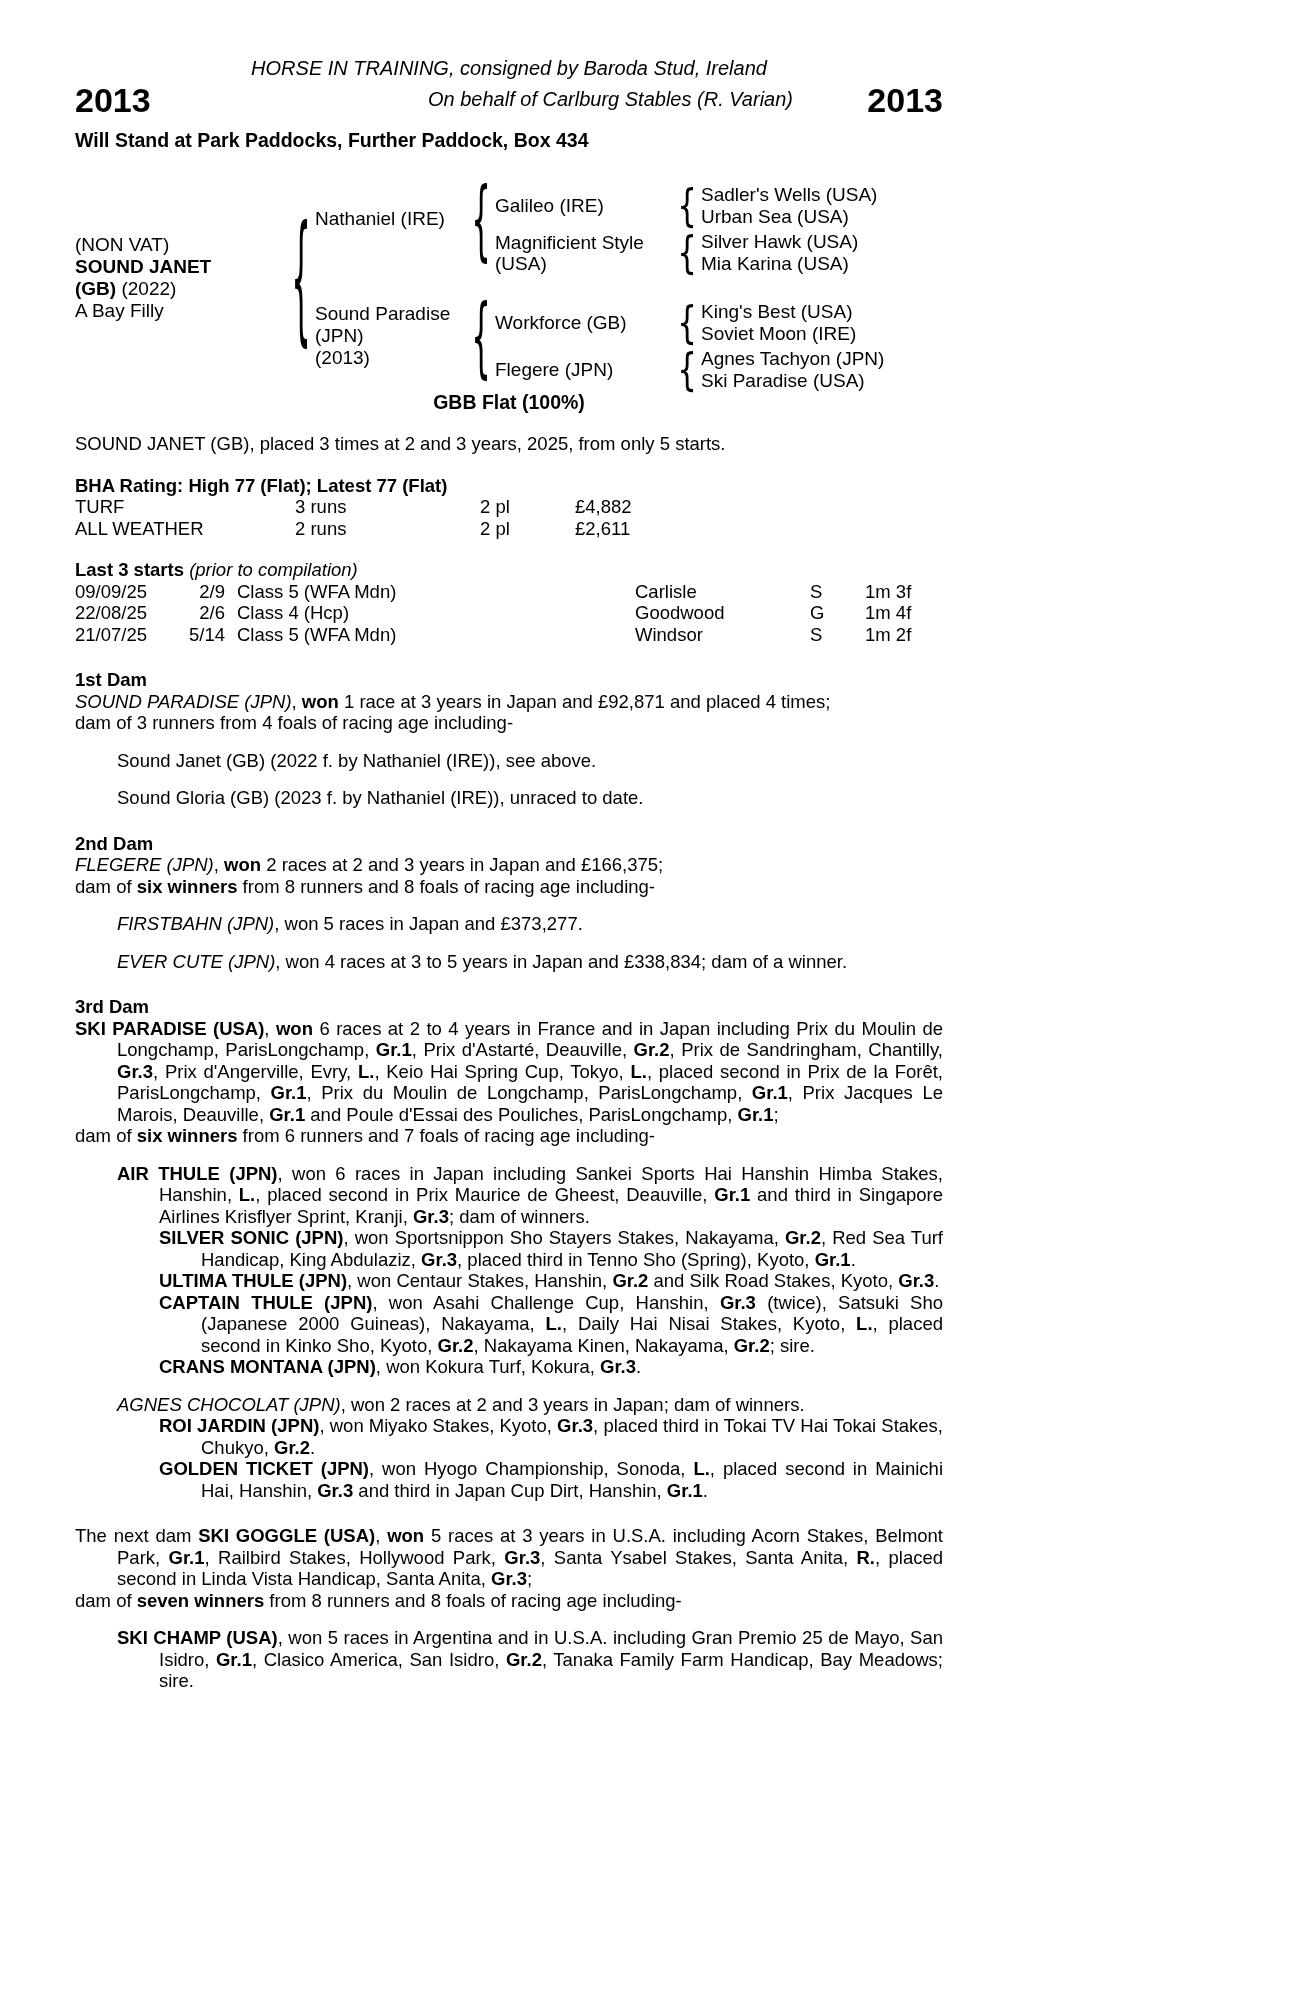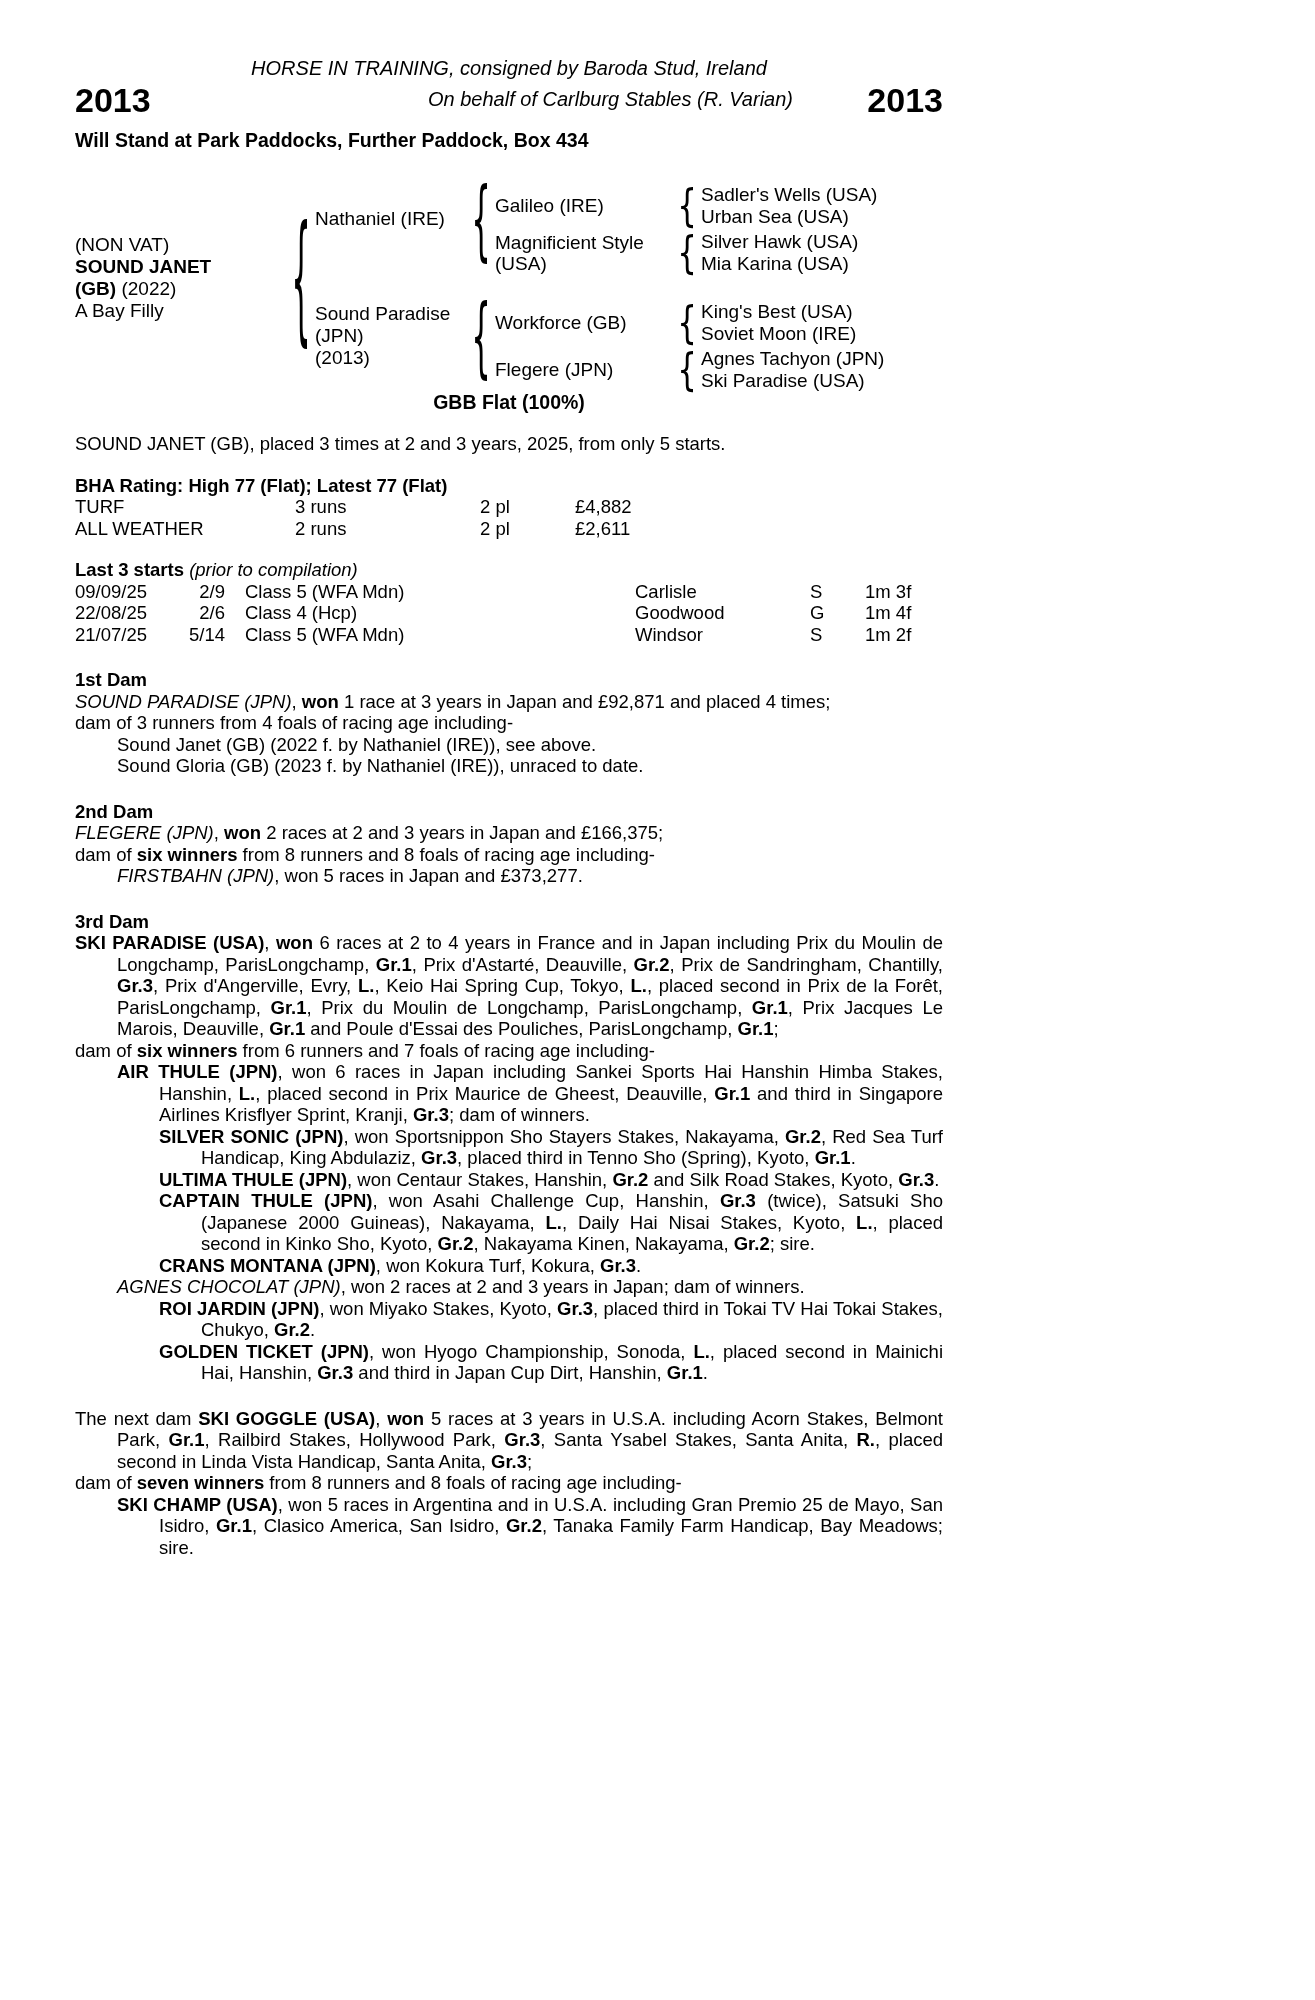--- a/index.html
+++ b/index.html
@@ -37,27 +37,27 @@
   .ped-g3col { flex:1; display:flex; flex-direction:column; gap:2px; }
   .ped-g3 { font-size:19px; line-height:20px; }
 
   .gbb { text-align:center; font-weight:bold; font-size:19.5px; }
 
   .block { margin-top:20px; }
   .bha-h { font-weight:bold; }
   .bha-row { display:grid; grid-template-columns:220px 185px 95px auto; }
   .starts-row { display:grid; grid-template-columns:110px 40px 410px 175px 55px auto; }
   .starts-row .pos { text-align:right; }
-  .starts-row .cls { padding-left:20px; }
+  .starts-row .cls { padding-left:12px; }
 
   .section { margin-top:24px; }
   .dam-h { font-weight:bold; }
   .para { text-align:justify; }
   .lvl0 { padding-left:42px; text-indent:-42px; }
-  .lvl1 { margin-left:42px; padding-left:42px; text-indent:-42px; }
+  .lvl1 { margin-left:42px; padding-left:42px; text-indent:-42px;margin-top:16px; }
   .lvl2 { margin-left:84px; padding-left:42px; text-indent:-42px; }
 </style>
 </head>
 <body>
 
 <div class="page">
   <div class="content">
 
     <div class="h-consign">HORSE IN TRAINING, consigned by Baroda Stud, Ireland</div>
     <div class="h-row">
@@ -194,20 +194,21 @@
       <p class="para lvl0"><span>dam of 3 runners from 4 foals of racing age including-</span></p>
       <p class="para lvl1"><span>Sound Janet (GB) (2022 f. by Nathaniel (IRE)), see above.</span></p>
       <p class="para lvl1"><span>Sound Gloria (GB) (2023 f. by Nathaniel (IRE)), unraced to date.</span></p>
     </div>
 
     <div class="section">
       <div class="dam-h">2nd Dam</div>
       <p class="para lvl0"><span class="s-i">FLEGERE (JPN)</span><span>, </span><span class="s-b">won</span><span> 2 races at 2 and 3 years in Japan and £166,375;</span></p>
       <p class="para lvl0"><span>dam of </span><span class="s-b">six winners</span><span> from 8 runners and 8 foals of racing age including-</span></p>
       <p class="para lvl1"><span class="s-i">FIRSTBAHN (JPN)</span><span>, won 5 races in Japan and £373,277.</span></p>
+      <p class="para lvl1"><span class="s-i">EVER CUTE (JPN)</span><span>, won 4 races at 3 to 5 years in Japan and £338,834; dam of a winner.</span></p>
     </div>
 
     <div class="section">
       <div class="dam-h">3rd Dam</div>
       <p class="para lvl0"><span class="s-b">SKI PARADISE (USA)</span><span>, </span><span class="s-b">won</span><span> 6 races at 2 to 4 years in France and in Japan including Prix du Moulin de Longchamp, ParisLongchamp, </span><span class="s-b">Gr.1</span><span>, Prix d'Astarté, Deauville, </span><span class="s-b">Gr.2</span><span>, Prix de Sandringham, Chantilly, </span><span class="s-b">Gr.3</span><span>, Prix d'Angerville, Evry, </span><span class="s-b">L.</span><span>, Keio Hai Spring Cup, Tokyo, </span><span class="s-b">L.</span><span>, placed second in Prix de la Forêt, ParisLongchamp, </span><span class="s-b">Gr.1</span><span>, Prix du Moulin de Longchamp, ParisLongchamp, </span><span class="s-b">Gr.1</span><span>, Prix Jacques Le Marois, Deauville, </span><span class="s-b">Gr.1</span><span> and Poule d'Essai des Pouliches, ParisLongchamp, </span><span class="s-b">Gr.1</span><span>;</span></p>
       <p class="para lvl0"><span>dam of </span><span class="s-b">six winners</span><span> from 6 runners and 7 foals of racing age including-</span></p>
       <p class="para lvl1"><span class="s-b">AIR THULE (JPN)</span><span>, won 6 races in Japan including Sankei Sports Hai Hanshin Himba Stakes, Hanshin, </span><span class="s-b">L.</span><span>, placed second in Prix Maurice de Gheest, Deauville, </span><span class="s-b">Gr.1</span><span> and third in Singapore Airlines Krisflyer Sprint, Kranji, </span><span class="s-b">Gr.3</span><span>; dam of winners.</span></p>
       <p class="para lvl2"><span class="s-b">SILVER SONIC (JPN)</span><span>, won Sportsnippon Sho Stayers Stakes, Nakayama, </span><span class="s-b">Gr.2</span><span>, Red Sea Turf Handicap, King Abdulaziz, </span><span class="s-b">Gr.3</span><span>, placed third in Tenno Sho (Spring), Kyoto, </span><span class="s-b">Gr.1</span><span>.</span></p>
       <p class="para lvl2"><span class="s-b">ULTIMA THULE (JPN)</span><span>, won Centaur Stakes, Hanshin, </span><span class="s-b">Gr.2</span><span> and Silk Road Stakes, Kyoto, </span><span class="s-b">Gr.3</span><span>.</span></p>
       <p class="para lvl2"><span class="s-b">CAPTAIN THULE (JPN)</span><span>, won Asahi Challenge Cup, Hanshin, </span><span class="s-b">Gr.3</span><span> (twice), Satsuki Sho (Japanese 2000 Guineas), Nakayama, </span><span class="s-b">L.</span><span>, Daily Hai Nisai Stakes, Kyoto, </span><span class="s-b">L.</span><span>, placed second in Kinko Sho, Kyoto, </span><span class="s-b">Gr.2</span><span>, Nakayama Kinen, Nakayama, </span><span class="s-b">Gr.2</span><span>; sire.</span></p>

